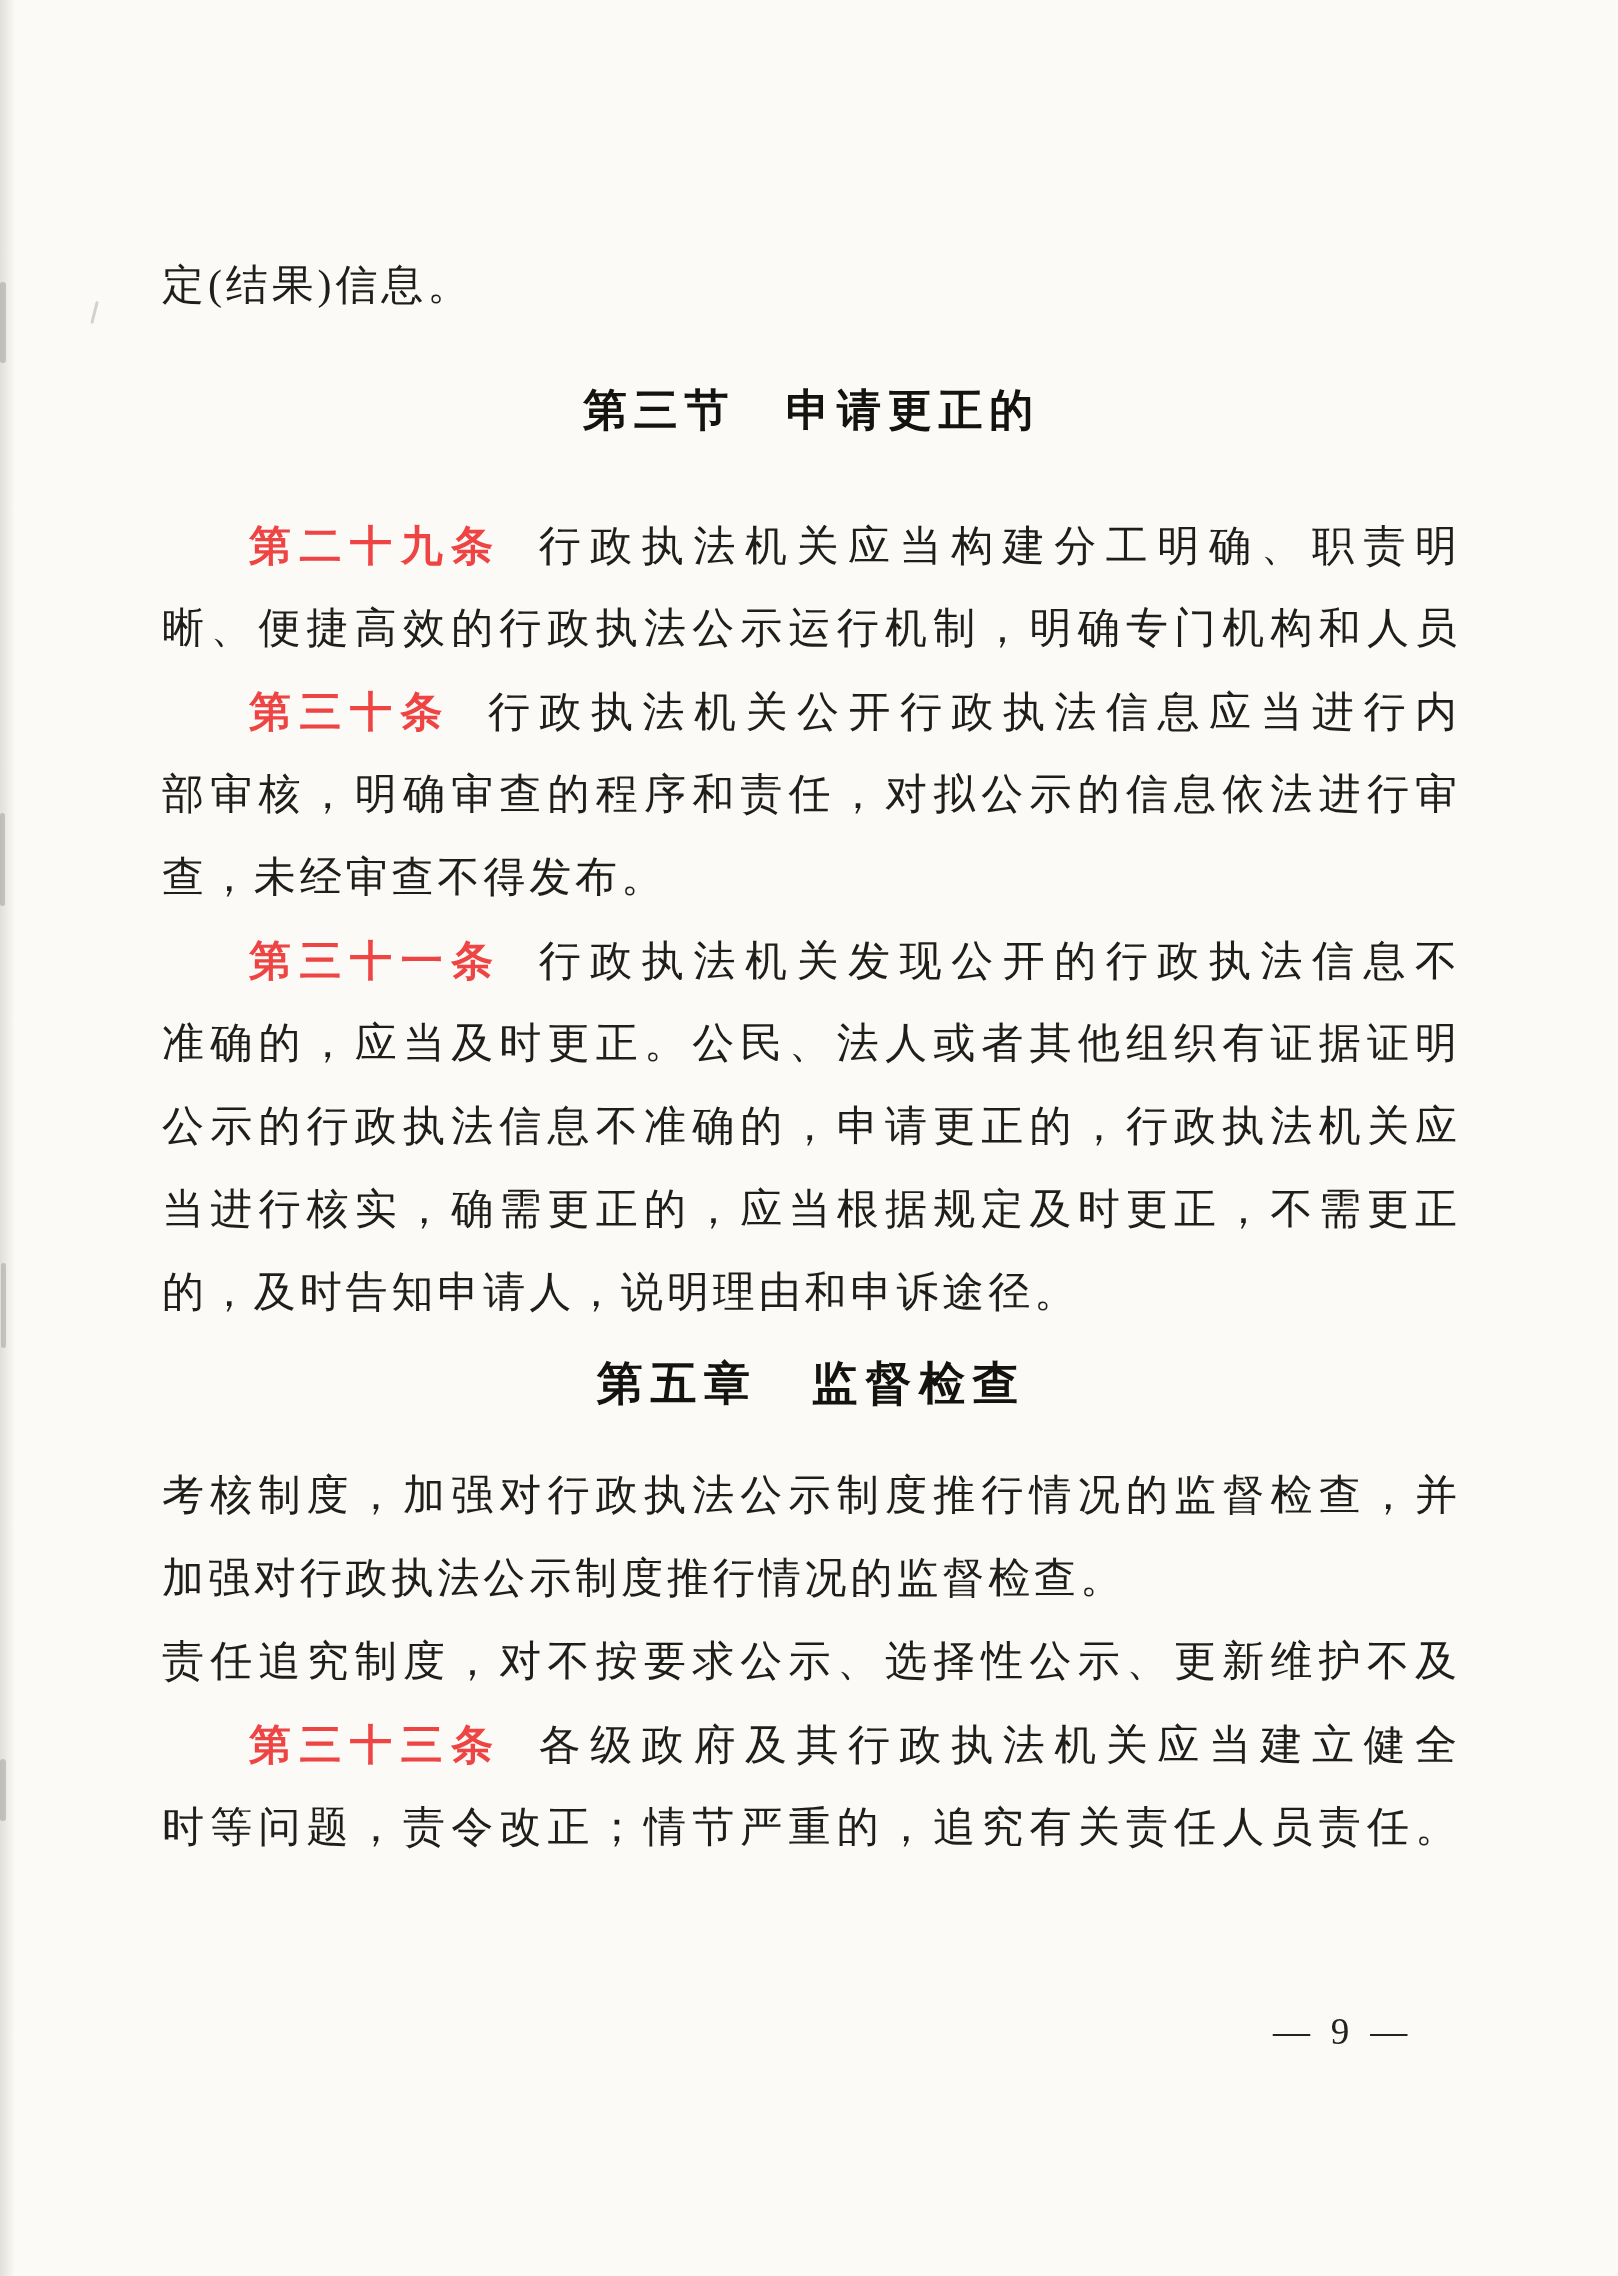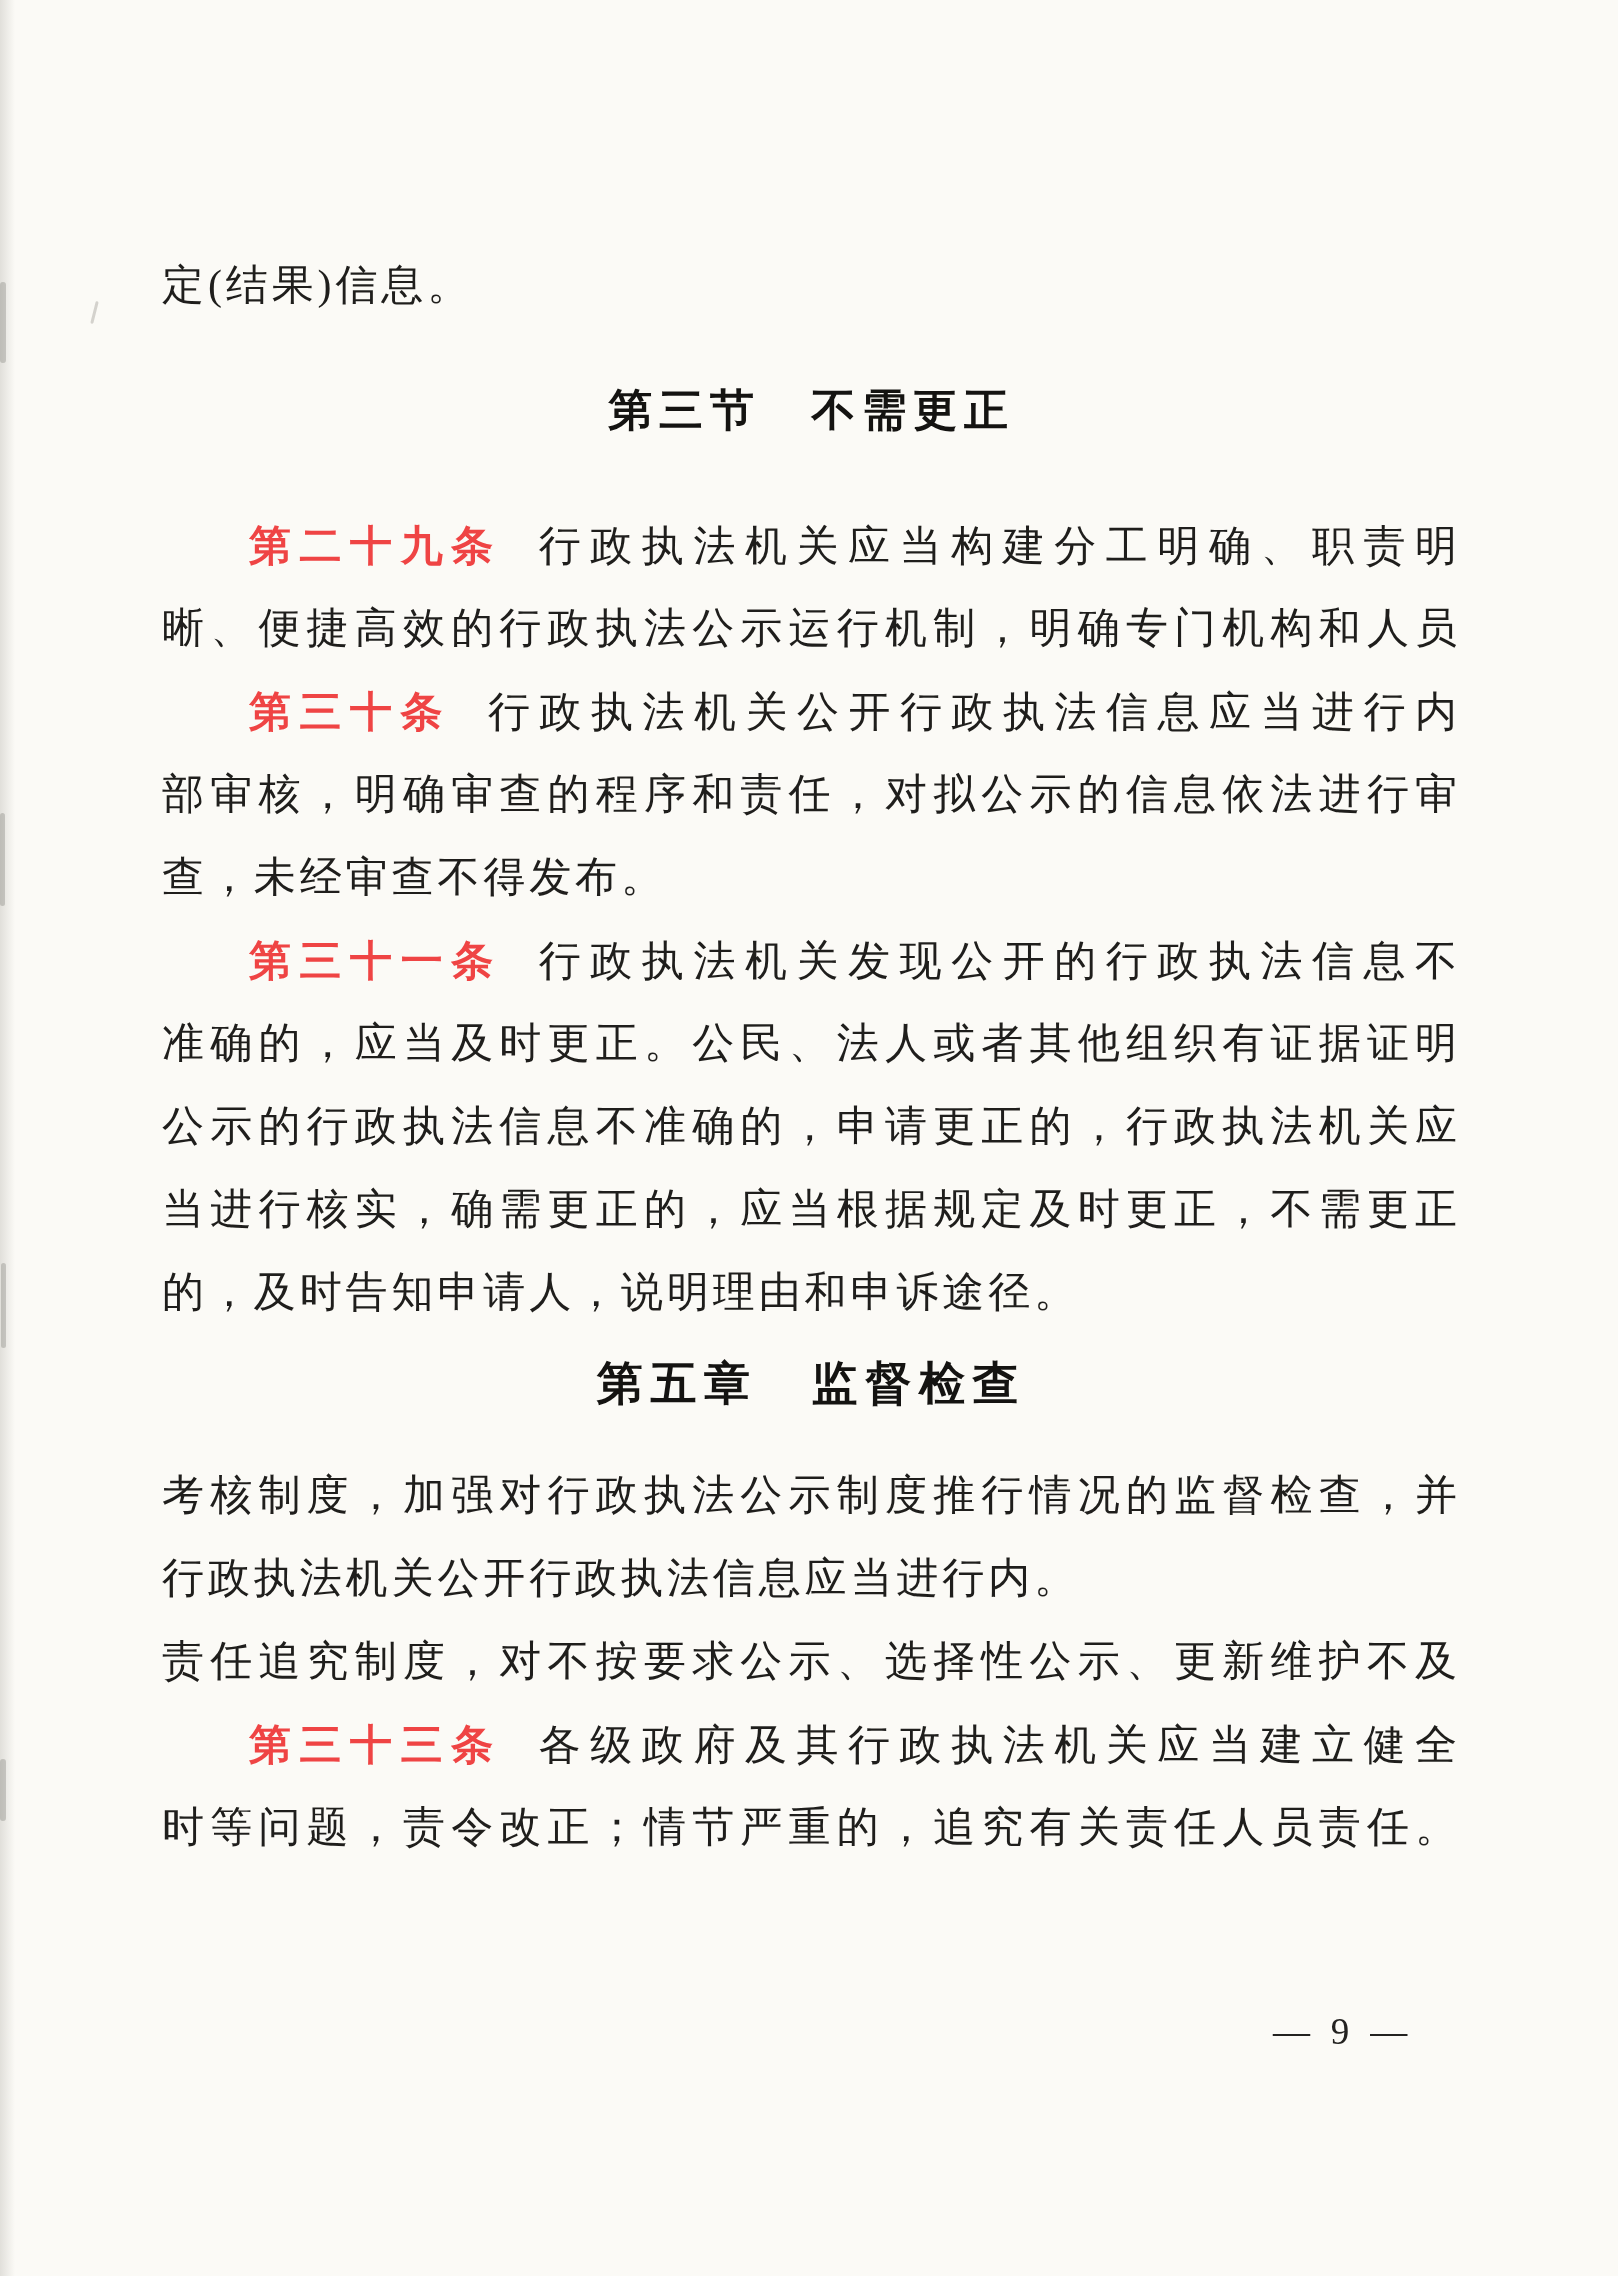--- a/index.html
+++ b/index.html
@@ -114,21 +114,21 @@
   <div class="scan-mark mk1"></div>
   <div class="scan-mark mk2"></div>
   <div class="scan-mark mk3"></div>
   <div class="scan-mark mk4"></div>
   <div class="scan-mark mk5"></div>
 
   <div class="content">
 
     <p class="line">定(结果)信息。</p>
 
-    <h2 class="heading section">第三节　不需更正</h2>
+    <h2 class="heading section">第三节　申请更正的</h2>
 
     <div class="article gap-after-section">
       <p class="line fill indent"><span class="lead">第二十九条</span><span>行政执法机关应当构建分工明确、职责明</span></p>
       <p class="line fill">晰、便捷高效的行政执法公示运行机制，明确专门机构和人员</p>
     </div>
 
     <div class="article">
       <p class="line fill indent"><span class="lead">第三十条</span><span>行政执法机关公开行政执法信息应当进行内</span></p>
       <p class="line fill">部审核，明确审查的程序和责任，对拟公示的信息依法进行审</p>
       <p class="line">查，未经审查不得发布。</p>
@@ -139,21 +139,21 @@
       <p class="line fill">准确的，应当及时更正。公民、法人或者其他组织有证据证明</p>
       <p class="line fill">公示的行政执法信息不准确的，申请更正的，行政执法机关应</p>
       <p class="line fill">当进行核实，确需更正的，应当根据规定及时更正，不需更正</p>
       <p class="line">的，及时告知申请人，说明理由和申诉途径。</p>
     </div>
 
     <h2 class="heading chapter">第五章　监督检查</h2>
 
     <div class="article gap-after-chapter">
       <p class="line fill">考核制度，加强对行政执法公示制度推行情况的监督检查，并</p>
-      <p class="line">行政执法机关公开行政执法信息应当进行内。</p>
+      <p class="line">加强对行政执法公示制度推行情况的监督检查。</p>
     </div>
 
     <div class="article">
       <p class="line fill">责任追究制度，对不按要求公示、选择性公示、更新维护不及</p>
       <p class="line fill indent"><span class="lead">第三十三条</span><span>各级政府及其行政执法机关应当建立健全</span></p>
       <p class="line fill">时等问题，责令改正；情节严重的，追究有关责任人员责任。</p>
     </div>
 
   </div>
 

